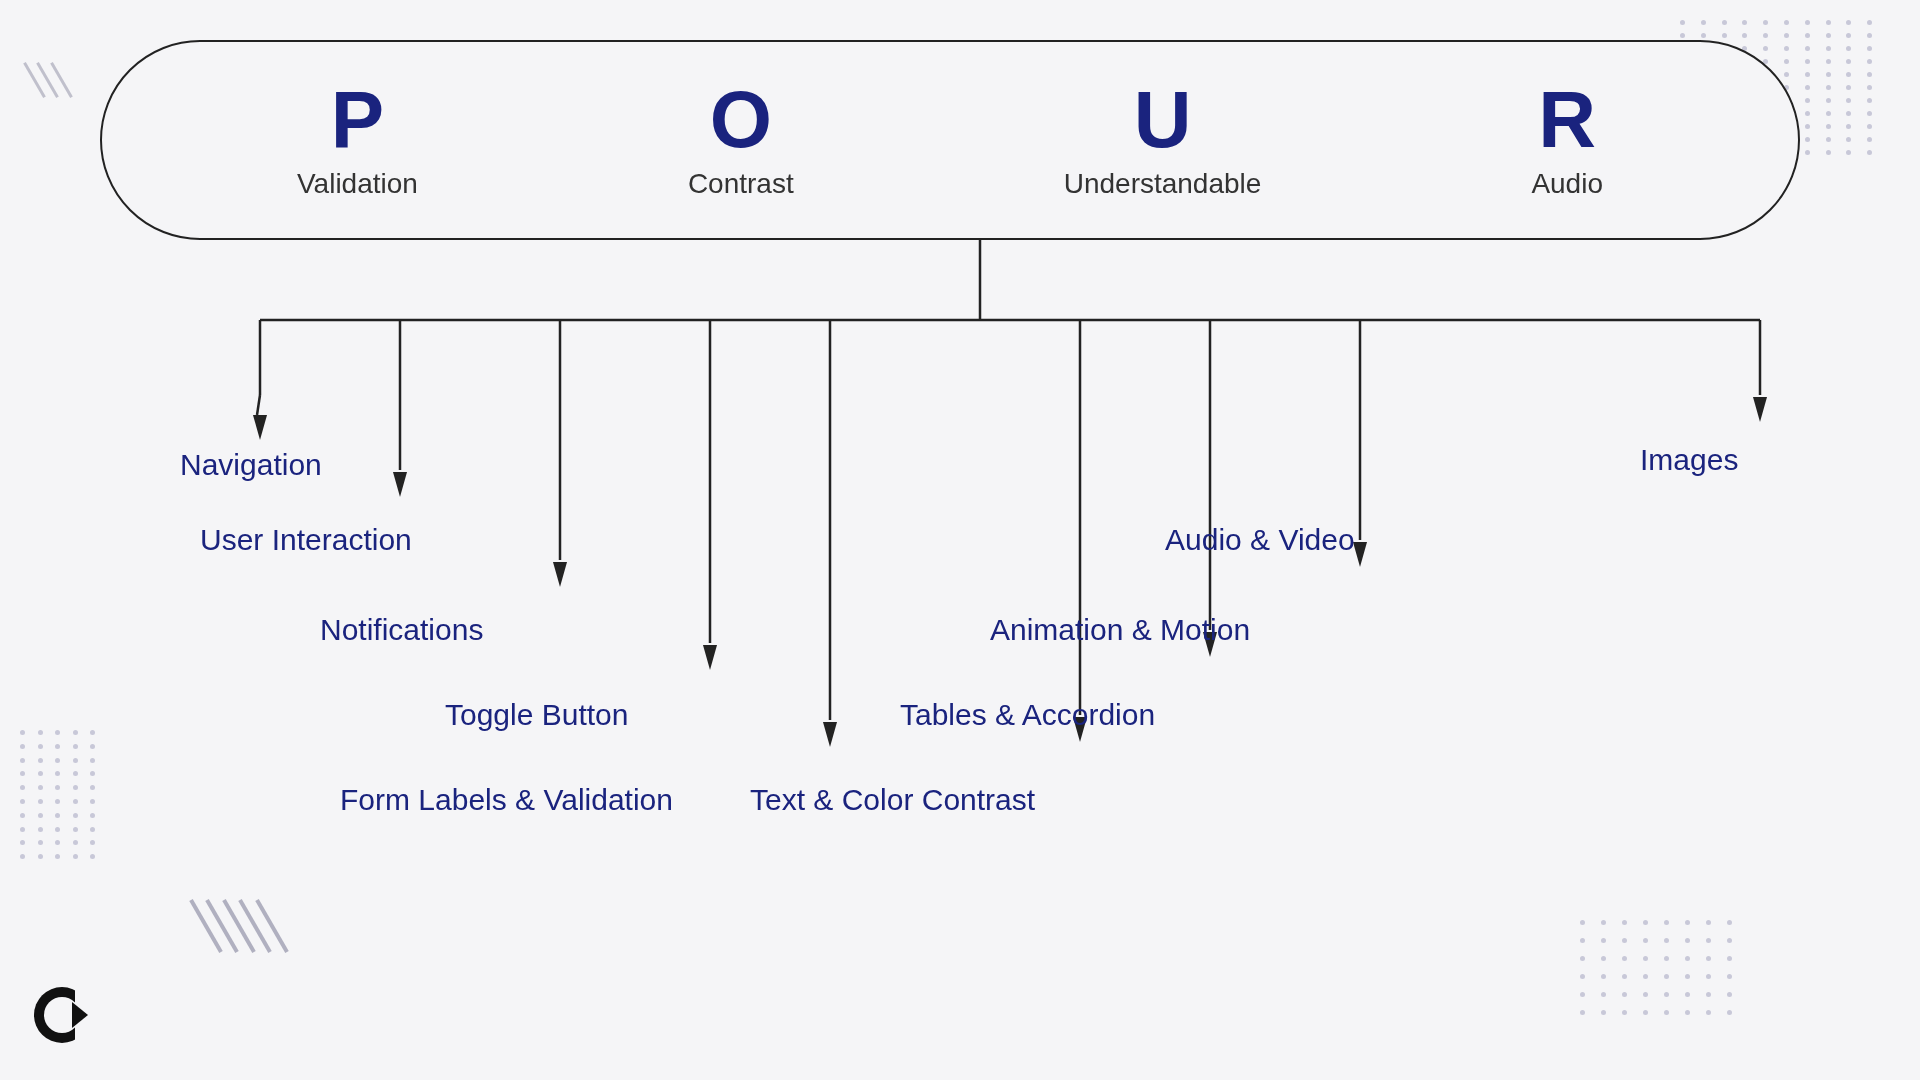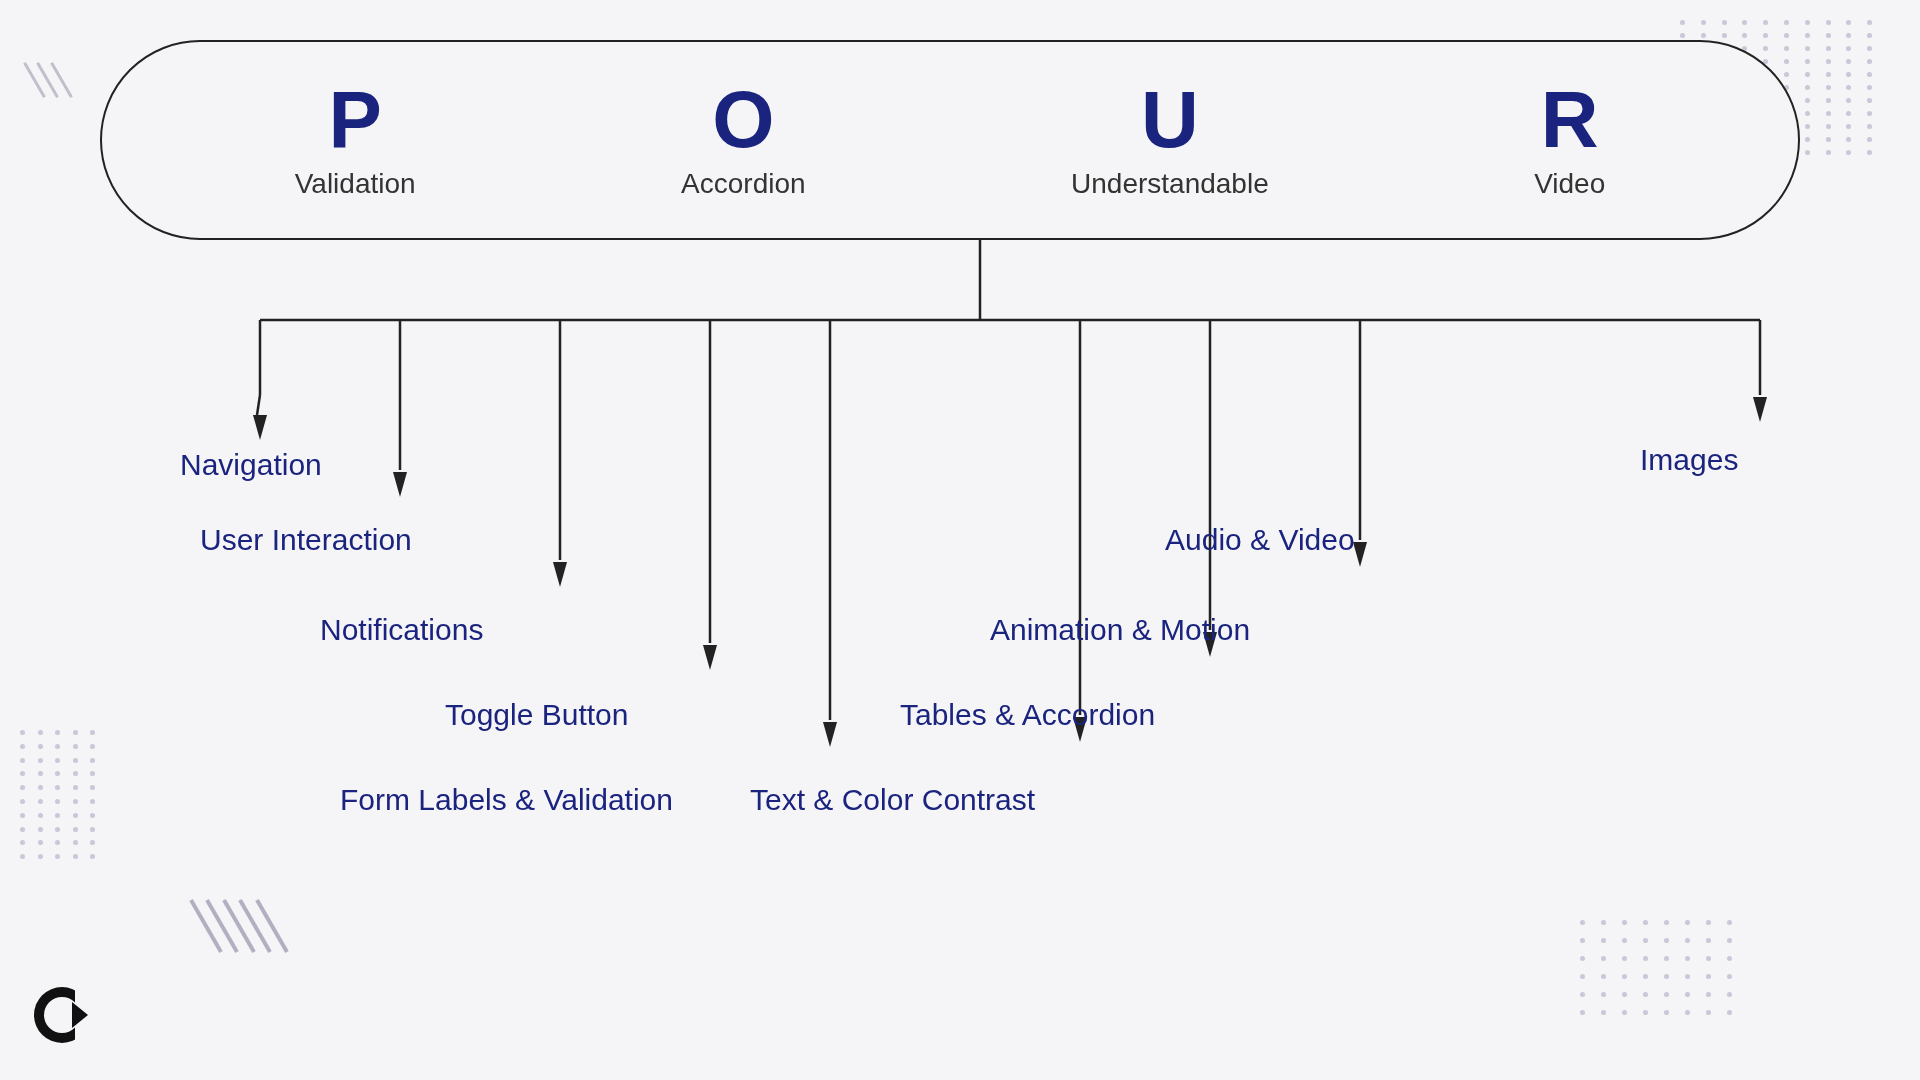--- a/index.html
+++ b/index.html
@@ -378,29 +378,29 @@
       </svg>
     </div>
 
 <div class="pour-pill">
   <div class="pour-item">
     <span class="pour-letter">P</span>
     <span class="pour-word">Validation</span>
   </div>
   <div class="pour-item">
     <span class="pour-letter">O</span>
-    <span class="pour-word">Accordion</span>
+    <span class="pour-word">Contrast</span>
   </div>
   <div class="pour-item">
     <span class="pour-letter">U</span>
     <span class="pour-word">Understandable</span>
   </div>
   <div class="pour-item">
     <span class="pour-letter">R</span>
-    <span class="pour-word">Video</span>
+    <span class="pour-word">Audio</span>
   </div>
 </div>
 
 <div style="position:absolute; top:240px; left:80px; right:40px; bottom:0;">
   <svg width="100%" height="100%" viewBox="0 0 1800 840">
 
     <line x1="900" y1="0" x2="900" y2="80" stroke="#222" stroke-width="2.5"></line>
 
     <line x1="180" y1="80" x2="1680" y2="80" stroke="#222" stroke-width="2.5"></line>
 

